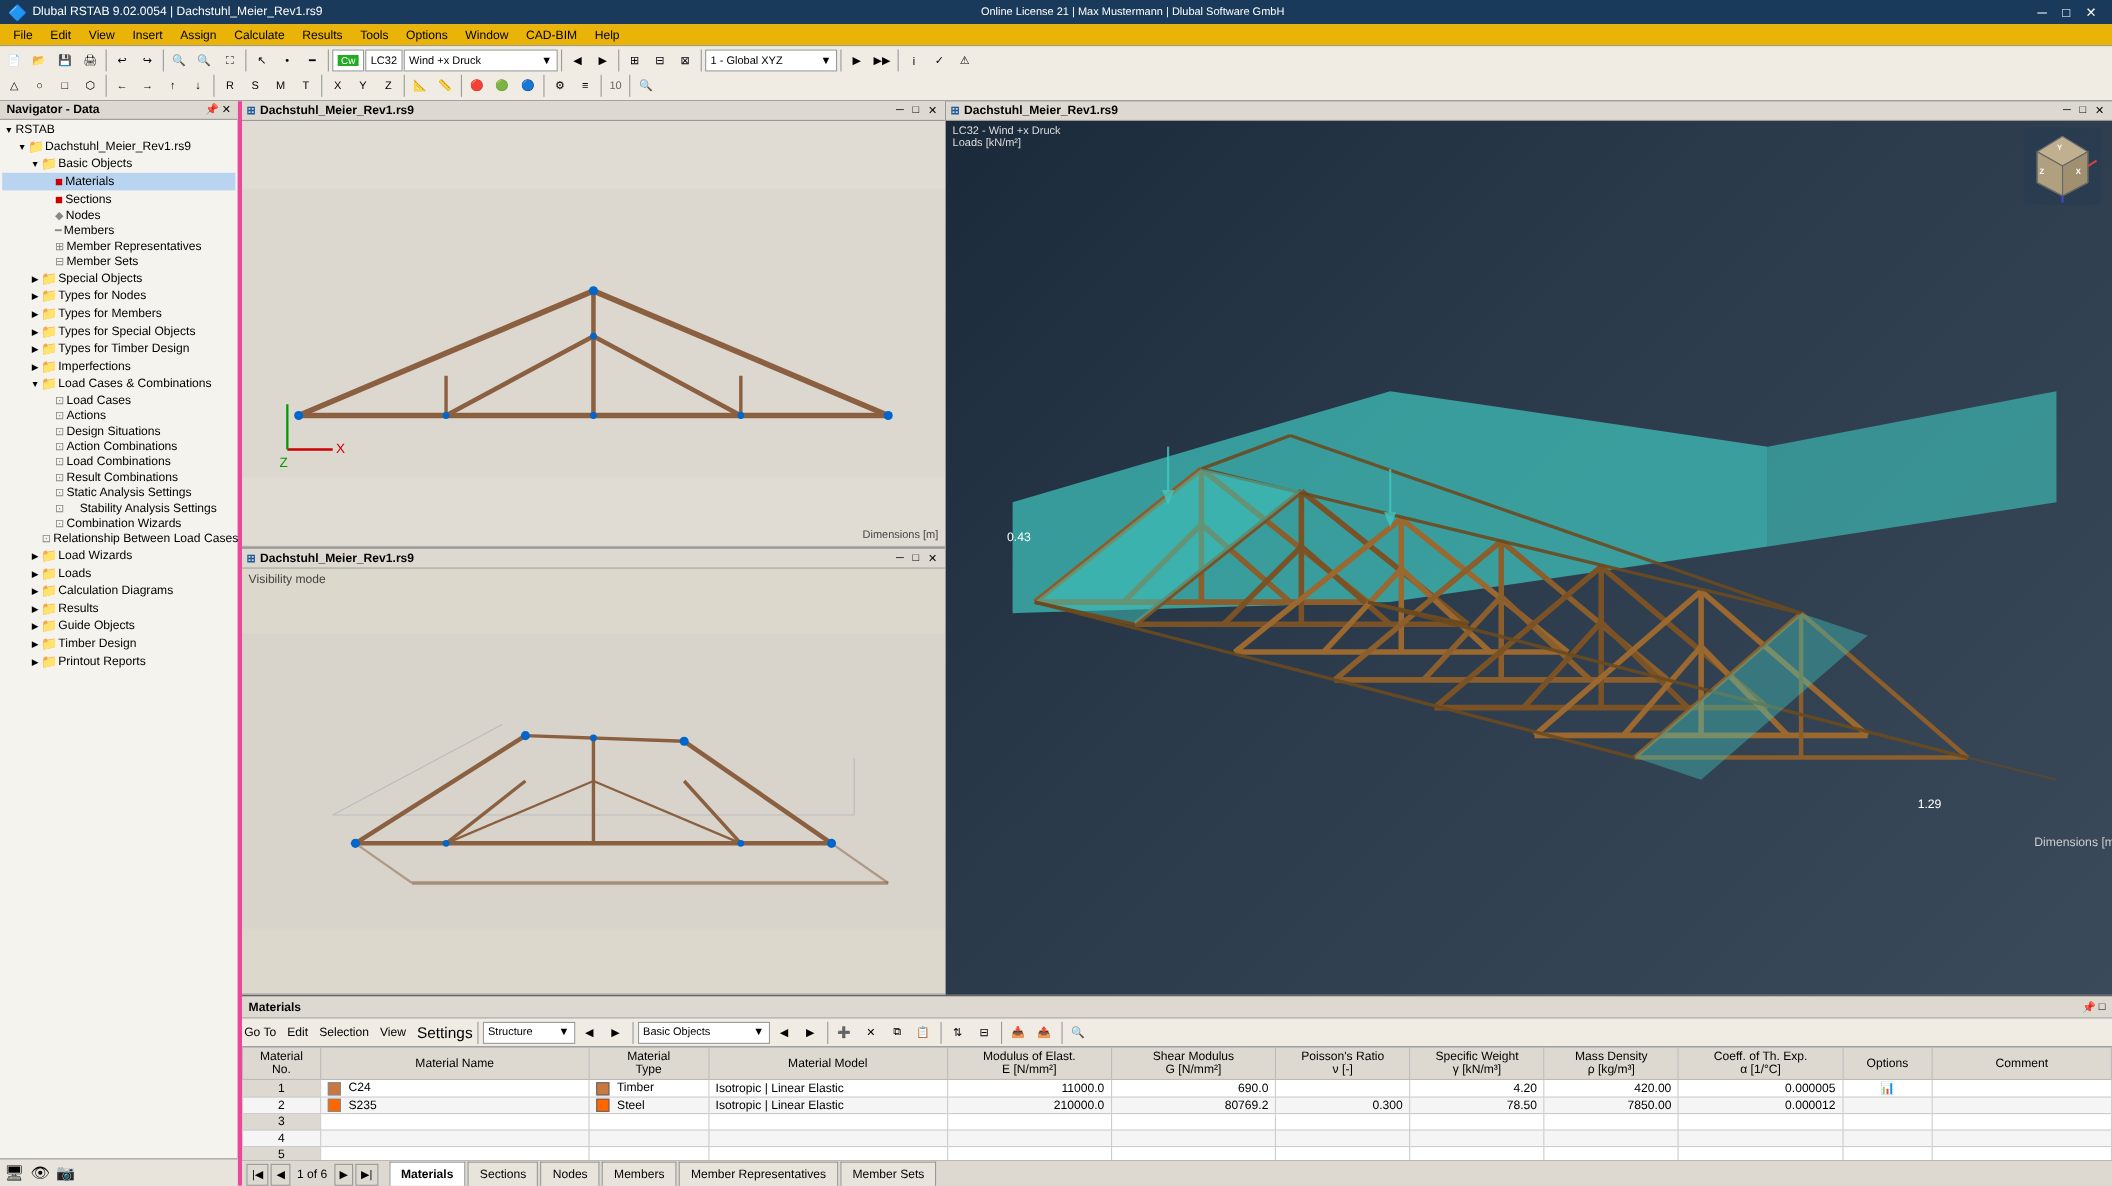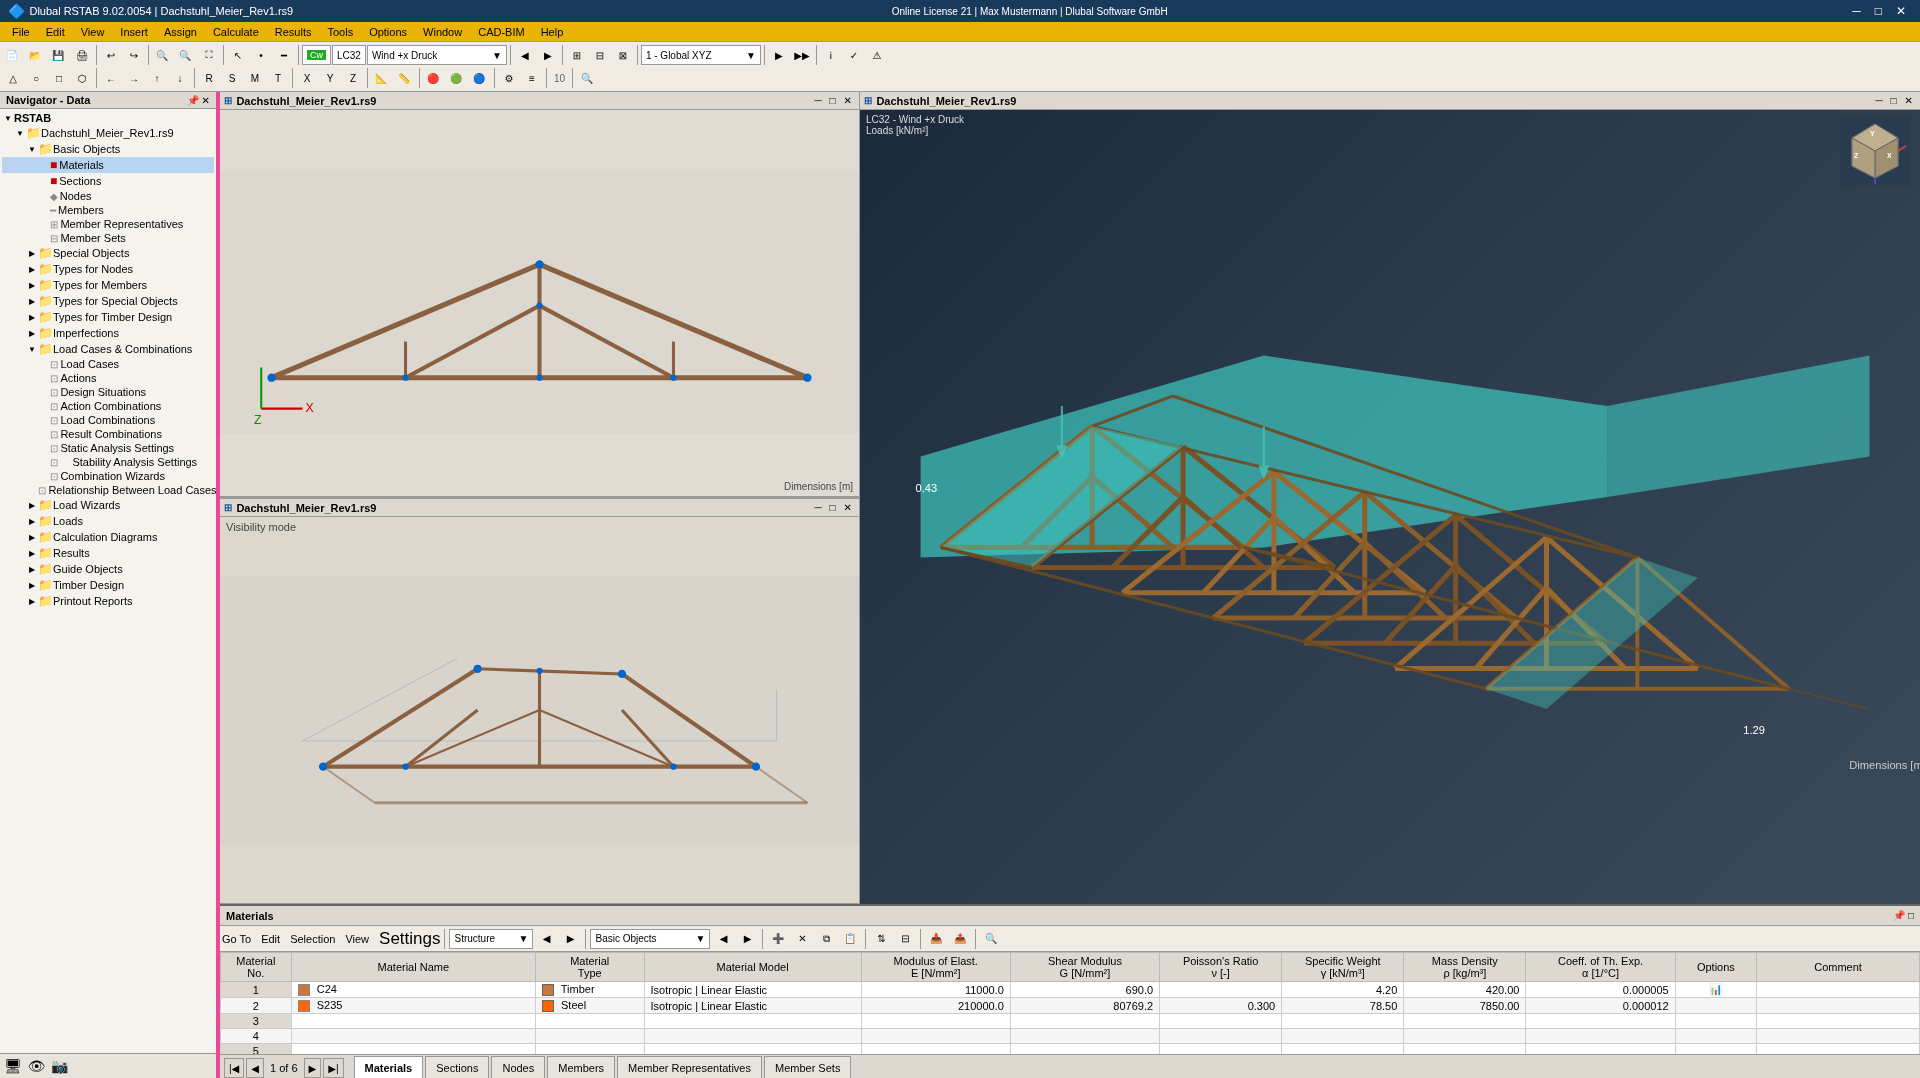--- a/index.html
+++ b/index.html
@@ -211,21 +211,21 @@
       <span>Navigator - Data</span>
       <div class="nav-header-btns">
         <button class="nav-header-btn">📌</button>
         <button class="nav-header-btn">✕</button>
       </div>
     </div>
     <div class="nav-tree">
 
       <div class="tree-item">
         <span class="tree-arrow">▼</span>
-        <span style="font-size:11px; font-weight:bold;">RSTAB</span>
+        <span style="font-size:11px; font-weight:normal;">RSTAB</span>
       </div>
 
       <div class="tree-item" style="padding-left:12px;">
         <span class="tree-arrow">▼</span>
         <span class="folder-icon">📁</span>
         <span>Dachstuhl_Meier_Rev1.rs9</span>
       </div>
 
       <div class="tree-item" style="padding-left:24px;">
         <span class="tree-arrow">▼</span>
@@ -678,21 +678,21 @@
           <button style="background:none;border:none;cursor:pointer;font-size:10px;">📌</button>
           <button style="background:none;border:none;cursor:pointer;font-size:10px;">□</button>
         </div>
       </div>
 
       <div class="bottom-toolbar">
         <span style="font-size:11px;">Go To</span>
         <span style="font-size:11px; margin-left:8px;">Edit</span>
         <span style="font-size:11px; margin-left:8px;">Selection</span>
         <span style="font-size:11px; margin-left:8px;">View</span>
-        <span style="font-size:17px; margin-left:8px;">Settings</span>
+        <span style="font-size:14px; margin-left:8px;">Settings</span>
         <div class="tb-separator"></div>
 
         <div class="tb-dropdown" style="width:84px;">
           <span>Structure</span>
           <span style="margin-left:auto;">▼</span>
         </div>
         <button class="tb-btn">◀</button>
         <button class="tb-btn">▶</button>
         <div class="tb-separator"></div>
 

